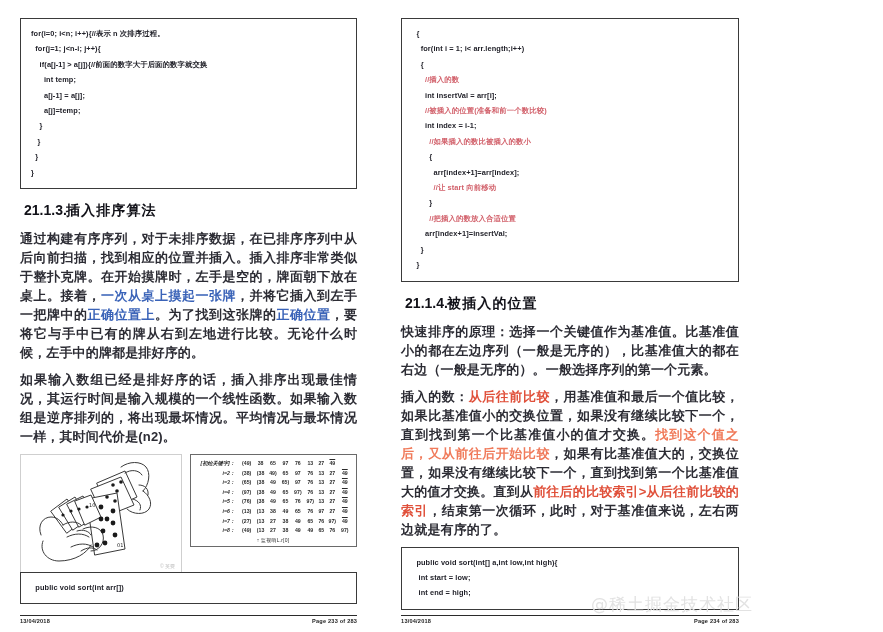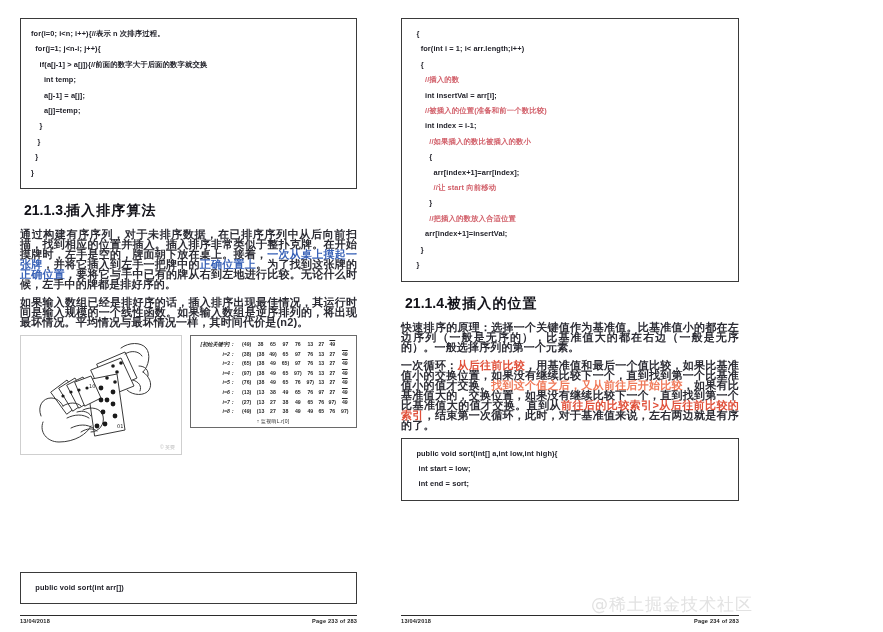--- a/index.html
+++ b/index.html
@@ -41,22 +41,22 @@
     color:#111118;
     margin:13px 0 9px 0;
     padding-left:46px;
     letter-spacing:.2px;
   }
   .h3 .num{display:inline-block;width:42px;margin-left:-42px;font-weight:bold;letter-spacing:0;}
   .h3 .ttl{letter-spacing:1.1px;}
 
   
   .para{
-    font-size:11px;
-    line-height:10px;
+    font-size:13px;
+    line-height:19px;
     color:#2c2c34;
     margin:0 0 8px 0;
     text-align:justify;
     letter-spacing:.15px;
     font-weight:600;
   }
   .para .blue{color:#3a63b8;}
   .para .red{color:#e0503a;}
   .para .redl{color:#f07a5a;}
 
@@ -345,26 +345,26 @@
         <div class="codeline">      arr[index+1]=insertVal;</div>
         <div class="codeline">    }</div>
         <div class="codeline">  }</div>
       </div>
 
     <div class="h3">
       <span class="num">21.1.4.</span><span class="ttl">被插入的位置</span>
     </div>
 
     <p class="para" id="rp0"><span>快速排序的原理：选择一个关键值作为基准值。比基准值小的都在左边序列（一般是无序的），比基准值大的都在右边（一般是无序的）。一般选择序列的第一个元素。</span></p>
-    <p class="para" id="rp1"><span>一次循环：</span><span class="red">从后往前比较</span><span>，用基准值和最后一个值比较，如果比基准值小的交换位置，如果没有继续比较下一个，直到找到第一个比基准值小的值才交换。</span><span class="redl">找到这个值之后，又从前往后开始比较</span><span>，如果有比基准值大的，交换位置，如果没有继续比较下一个，直到找到第一个比基准值大的值才交换。直到从</span><span class="red">前往后的比较索引&gt;从后往前比较的索引</span><span>，结束第一次循环，此时，对于基准值来说，左右两边就是有序的了。</span></p>
+    <p class="para" id="rp1"><span>插入的数：</span><span class="red">从后往前比较</span><span>，用基准值和最后一个值比较，如果比基准值小的交换位置，如果没有继续比较下一个，直到找到第一个比基准值小的值才交换。</span><span class="redl">找到这个值之后，又从前往后开始比较</span><span>，如果有比基准值大的，交换位置，如果没有继续比较下一个，直到找到第一个比基准值大的值才交换。直到从</span><span class="red">前往后的比较索引&gt;从后往前比较的索引</span><span>，结束第一次循环，此时，对于基准值来说，左右两边就是有序的了。</span></p>
 
     <div class="codebox" id="right-code-bottom">
         <div class="codeline">  public void sort(int[] a,int low,int high){</div>
         <div class="codeline">   int start = low;</div>
-        <div class="codeline">   int end = sort;</div>
+        <div class="codeline">   int end = high;</div>
       </div>
 
     <div class="watermark">@稀土掘金技术社区</div>
 
     <div class="footer">
       <hr>
       <div class="row">
         <span>13/04/2018</span>
         <span>Page 234 of 283</span>
       </div>

